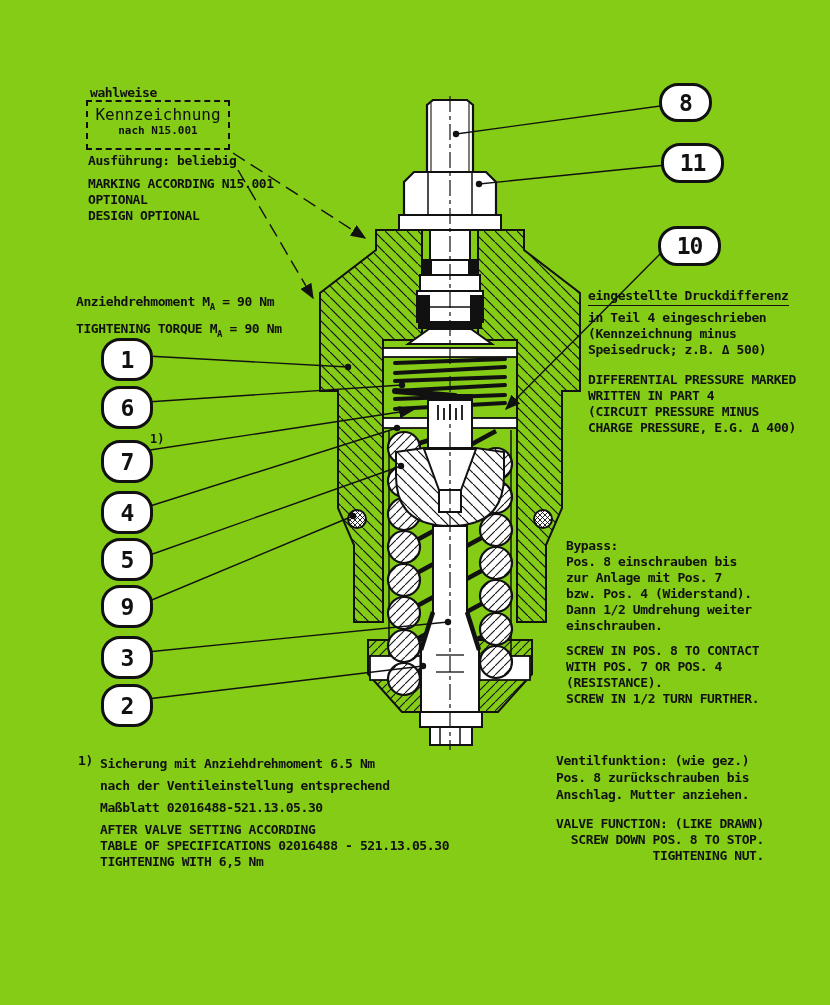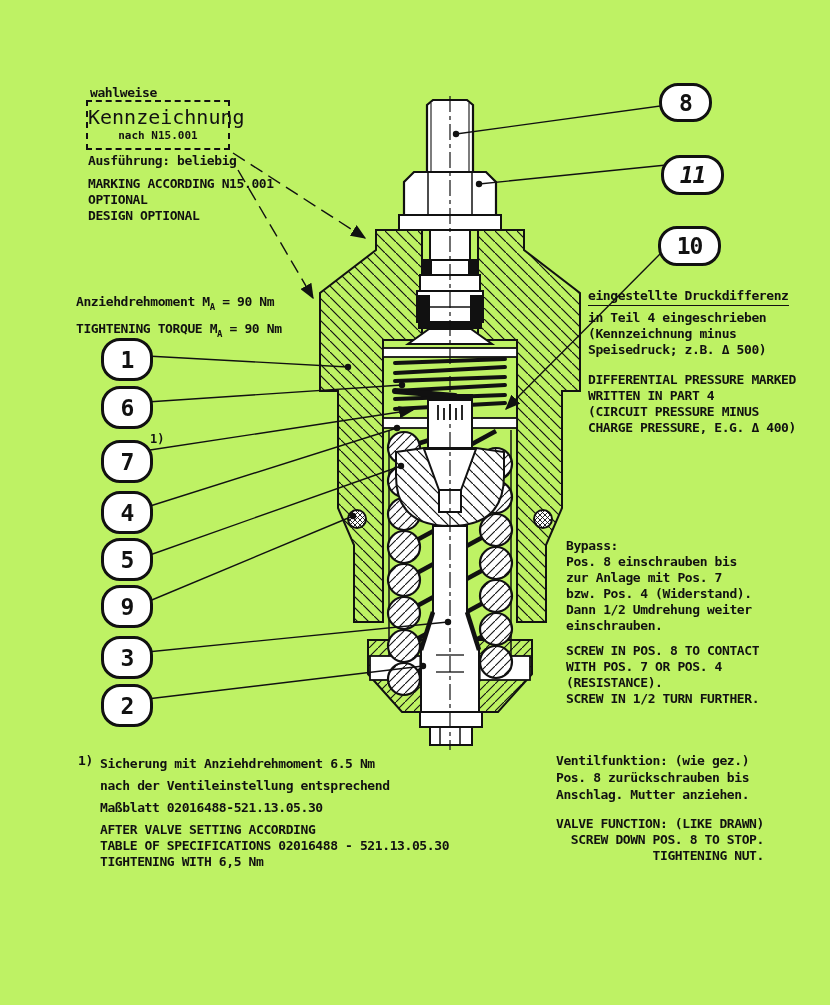--- a/index.html
+++ b/index.html
@@ -1,22 +1,22 @@
 <!DOCTYPE html>
 <html><head>
 <meta charset="utf-8">
 <style>
   html,body{margin:0;padding:0;background:#fff;}
-  .sheet{position:relative;width:830px;height:1005px;background:#bef264;overflow:hidden;
+  .sheet{position:relative;width:830px;height:1005px;background:#84cc16;overflow:hidden;
          font-family:"DejaVu Sans Mono",monospace;color:#111;}
   svg{position:absolute;left:0;top:0;}
   .tblock{position:absolute;font-size:13px;line-height:16px;font-weight:700;
           white-space:nowrap;letter-spacing:-0.4px;}
   .tline{height:16px;}
-  .big{font-size:20px;letter-spacing:0;}
+  .big{font-size:16px;letter-spacing:0;}
   .underl{border-bottom:1.6px solid #111;padding-bottom:1px;}
   .markbox{position:absolute;left:86px;top:100px;width:144px;height:50px;
            border:2px dashed #111;text-align:center;padding-top:3px;box-sizing:border-box;}
   .callout{position:absolute;background:#fff;border:3px solid #111;border-radius:19px;
            display:flex;align-items:center;justify-content:center;
            font-size:23px;font-weight:700;letter-spacing:-1px;z-index:5;}
   .sup{position:absolute;font-size:12px;font-weight:700;z-index:6;}
   sub{font-size:9px;}
 </style>
 </head>
@@ -292,16 +292,16 @@
 <div class="callout" style="left:101px;top:338px;width:46px;height:37px;">1</div>
 <div class="callout" style="left:101px;top:386px;width:46px;height:37px;">6</div>
 <div class="callout" style="left:101px;top:440px;width:46px;height:37px;">7</div>
 <div class="sup" style="left:150px;top:432px;">1)</div>
 <div class="callout" style="left:101px;top:491px;width:46px;height:37px;">4</div>
 <div class="callout" style="left:101px;top:538px;width:46px;height:37px;">5</div>
 <div class="callout" style="left:101px;top:585px;width:46px;height:37px;">9</div>
 <div class="callout" style="left:101px;top:636px;width:46px;height:37px;">3</div>
 <div class="callout" style="left:101px;top:684px;width:46px;height:37px;">2</div>
 <div class="callout" style="left:659px;top:83px;width:47px;height:33px;">8</div>
-<div class="callout" style="left:661px;top:155px;width:57px;height:34px;font-style:italic;">11</div>
+<div class="callout" style="left:661px;top:143px;width:57px;height:34px;">11</div>
 <div class="callout" style="left:658px;top:226px;width:57px;height:34px;">10</div>
 
 </div>
 
 </body></html>

